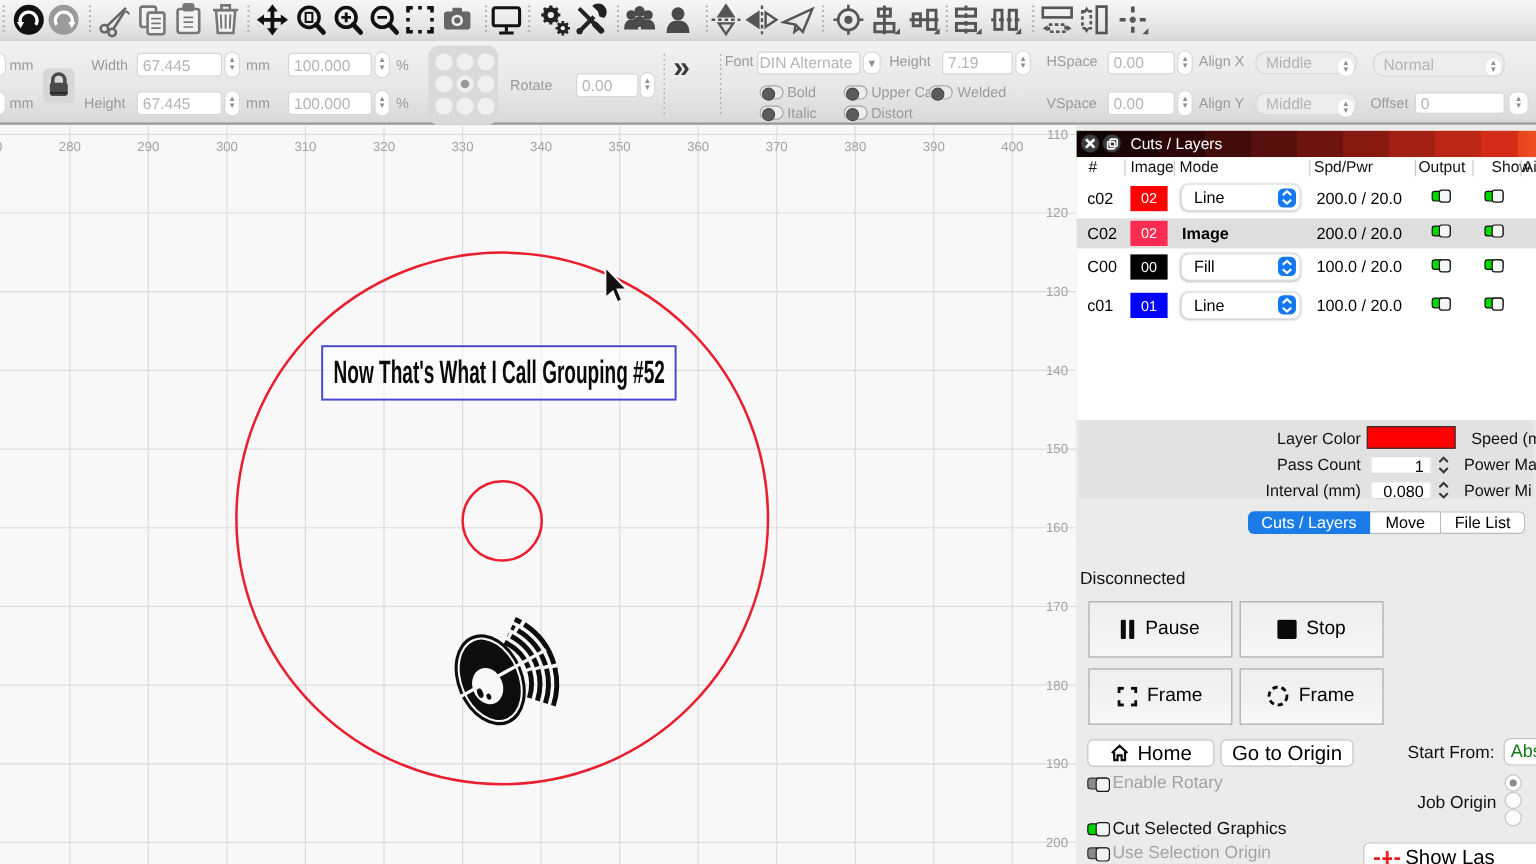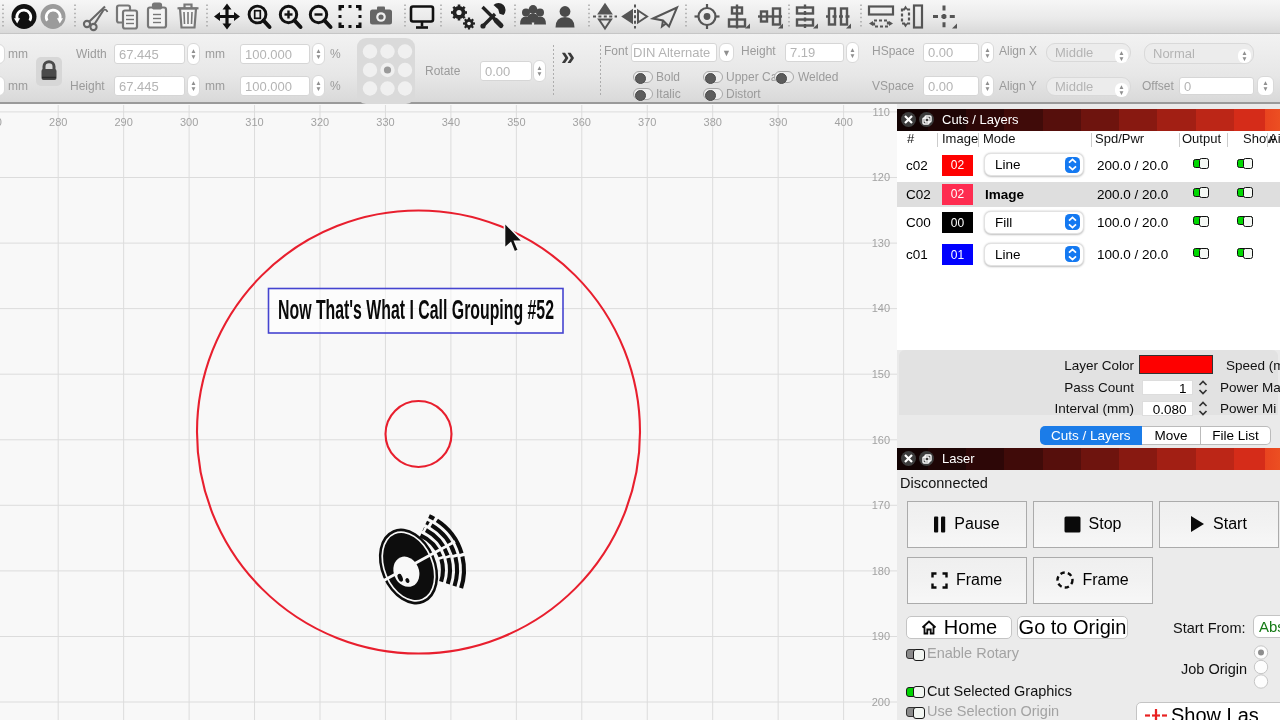--- a/index.html
+++ b/index.html
@@ -49,21 +49,21 @@
     background:#1479f1; display:flex; align-items:center; justify-content:center; }
   .ltog2 { top:4px; width:16px; height:9px; border-radius:2.5px; border:1.5px solid #111;
     background:#00d800; }
   .ltog2::after { content:""; position:absolute; right:-1.5px; top:-1.5px; width:8px; height:9px;
     border-radius:2.5px; background:#f4f8f4; border:1.5px solid #111; }
   .clab { font-size:13.5px; color:#111; text-align:right; }
   .cfield { width:51px; height:15px; background:#fff; border:1px solid #ddd; font-size:13.5px;
     color:#000; text-align:right; padding-right:5px; line-height:15px; }
   .pspin { width:14px; height:19px; }
   .wbtn { background:#fff; border:1px solid #c4c4c4; border-radius:5px;
-    display:flex; align-items:center; justify-content:center; font-size:20px; color:#000; }
+    display:flex; align-items:center; justify-content:center; font-size:17px; color:#000; }
 </style>
 </head>
 <body>
 
 <div class="abs" id="tb1">
 <svg width="1280" height="36" viewBox="0 1.5 1280 36">
 
   <g stroke="#aaa" stroke-width="1.6" stroke-dasharray="1.5,2.6">
     <line x1="3" y1="6" x2="3" y2="30"></line>
         <line x1="75" y1="6" x2="75" y2="30"></line>
@@ -567,49 +567,31 @@
         <path d="M3.5 7 L7 3.5 L10.5 7 M3.5 12 L7 15.5 L10.5 12" stroke="#333" stroke-width="1.7" fill="none"></path>
       </svg></div>
   <div class="abs clab" style="left:323px; top:297px; width:70px; text-align:left;">Power Mi</div>
 
   <div class="abs" style="left:142.5px; top:322px; height:19px; width:102.5px; background:#1b7ce8; color:#fff; border-radius:5px 0 0 5px; font-size:13.5px; display:flex; align-items:center; justify-content:center;">Cuts / Layers</div>
   <div class="abs" style="left:245px; top:322px; height:19px; width:59px; background:#fff; color:#000; border:1px solid #bbb; border-left:none; font-size:13.5px; display:flex; align-items:center; justify-content:center;">Move</div>
   <div class="abs" style="left:304px; top:322px; height:19px; width:70px; background:#fff; color:#000; border:1px solid #bbb; border-left:none; border-radius:0 5px 5px 0; font-size:13.5px; display:flex; align-items:center; justify-content:center;">File List</div>
 </div>
 
 <div class="abs" id="laser" style="left:897px; top:447.5px; width:383px; height:272.5px; background:#ebebeb; overflow:hidden;">
-  <div class="abs ptitle" style="left:0; top:0; width:383px;">
-    <span class="tbtn" style="margin-left:4px;">
-        <svg width="9" height="9">
-          <path d="M1 1 L8 8 M8 1 L1 8" stroke="#fff" stroke-width="2.2"></path>
-        </svg>
-      </span>
-    <span class="tbtn">
-        <svg width="10" height="10" fill="none" stroke="#fff" stroke-width="1.4">
-          <rect x="3" y="1" width="6" height="6" rx="1"></rect>
-          <rect x="1" y="3" width="6" height="6" rx="1"></rect>
-        </svg>
-      </span>
-    <span style="margin-left:5px;">Laser</span>
-  </div>
   <div class="abs" style="left:3px; top:27.5px; font-size:14.5px; color:#111;">Disconnected</div>
 
   <div class="abs lbtn" style="left:9.5px; top:53px; width:120px; height:47px;">
     <svg width="13" height="17" style="margin-right:8px;">
         <rect x="1" y="0.5" width="4.2" height="16" rx="1" fill="#0a0a0a"></rect>
         <rect x="8" y="0.5" width="4.2" height="16" rx="1" fill="#0a0a0a"></rect>
       </svg>Pause</div>
   <div class="abs lbtn" style="left:135.5px; top:53px; width:120px; height:47px;">
     <svg width="17" height="17" style="margin-right:8px;">
         <rect x="0.5" y="0.5" width="16" height="16" rx="1.5" fill="#0a0a0a"></rect>
       </svg>Stop</div>
-  <div class="abs lbtn" style="left:261.5px; top:53px; width:120px; height:47px;">
-    <svg width="15" height="18" style="margin-right:8px;">
-        <path d="M1 1 L14 9 L1 17 Z" fill="#0a0a0a"></path>
-      </svg>Start</div>
   <div class="abs lbtn" style="left:9.5px; top:109px; width:120px; height:47px;">
     <svg width="17" height="17" style="margin-right:8px;" fill="none" stroke="#0a0a0a" stroke-width="2.4">
         <path d="M1.5 5.5 L1.5 1.5 L5.5 1.5 M11.5 1.5 L15.5 1.5 L15.5 5.5 M15.5 11.5 L15.5 15.5 L11.5 15.5 M5.5 15.5 L1.5 15.5 L1.5 11.5"></path>
       </svg>Frame</div>
   <div class="abs lbtn" style="left:135.5px; top:109px; width:120px; height:47px;">
     <svg width="18" height="18" style="margin-right:8px;">
         <circle cx="9" cy="9" r="7.5" fill="none" stroke="#0a0a0a" stroke-width="2.4" stroke-dasharray="4.4,3.2"></circle>
       </svg>Frame</div>
 
   <div class="abs wbtn" style="left:9px; top:168.5px; width:106px; height:23px;">

